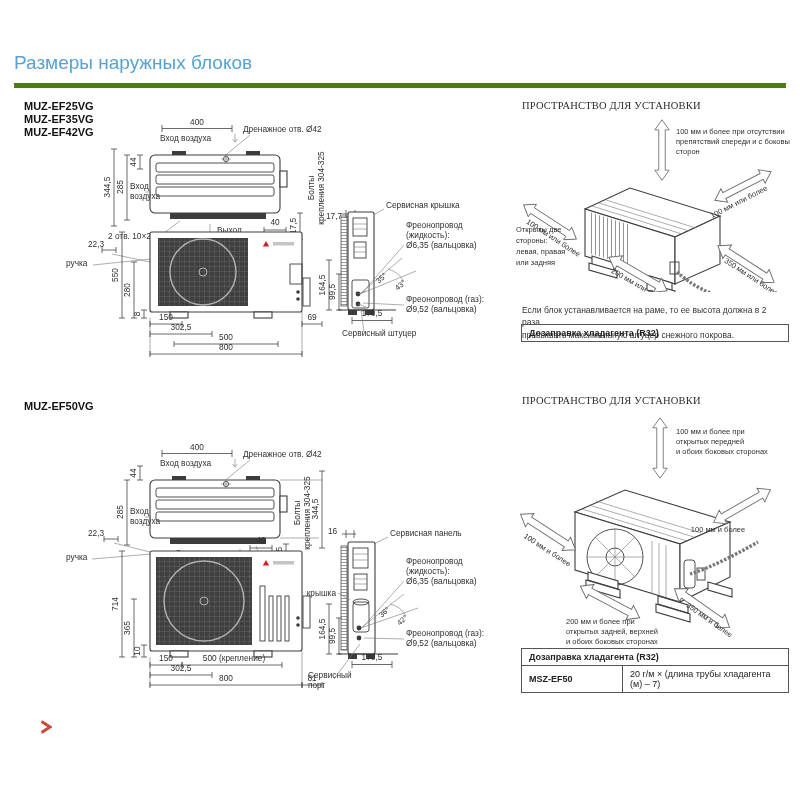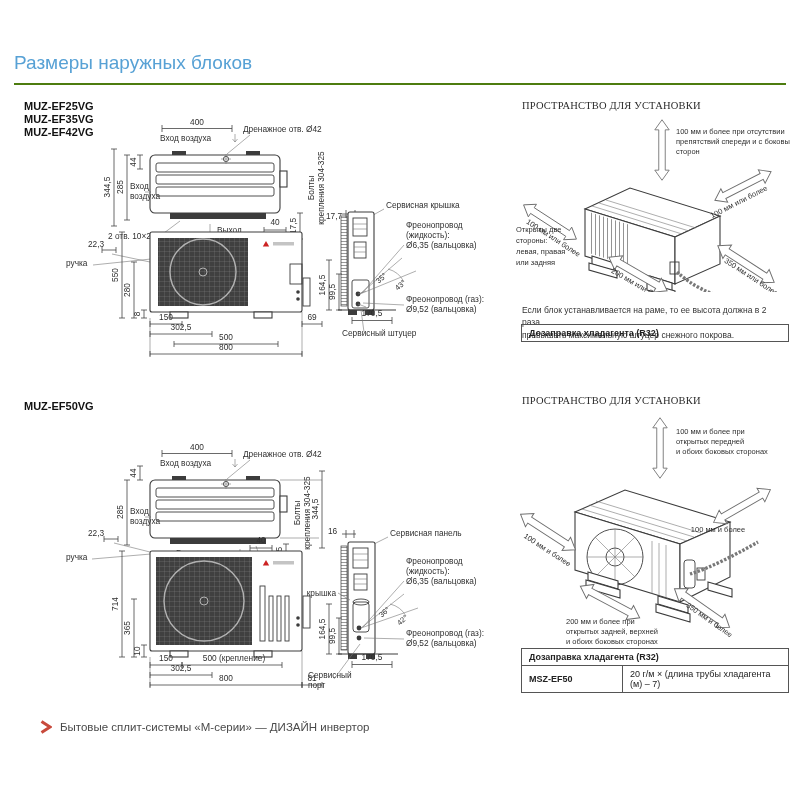--- a/index.html
+++ b/index.html
@@ -1,19 +1,19 @@
 <!DOCTYPE html>
 <html><head>
 <meta charset="utf-8">
 <style>
   html,body{margin:0;padding:0;background:#ffffff;}
   body{width:800px;height:800px;position:relative;font-family:"Liberation Sans",sans-serif;color:#333;overflow:hidden;}
   .abs{position:absolute;}
   .page-title{color:#57a1d5;font-size:19px;font-weight:normal;}
-  .title-rule{border-bottom:2px solid #4d7c0f;}
+  .title-rule{border-bottom:5px solid #4d7c0f;}
   .inst-title{font-size:10.5px;color:#2b2b2b;letter-spacing:.2px;font-family:Liberation Serif, serif;}
   .note{font-size:8.5px;line-height:1.45;color:#333;}
   .rtable{border-collapse:collapse;width:268px;font-size:9px;color:#222;}
   .rtable td{border:1.4px solid #555;padding:3px 7px;}
   .rtable .th{font-weight:bold;margin-top:20px;}
   .rtable .mod{font-weight:bold;width:86px;}
   .footer{font-size:11.5px;color:#4a4a4a;display:flex;align-items:center;gap:8px;}
   svg text{font-family:"Liberation Sans",sans-serif;}
   .dim{font-size:8.3px;fill:#2f2f2f;}
   .lb{font-size:8.3px;fill:#2f2f2f;}
@@ -409,14 +409,13 @@
     <td class="mod">MSZ-EF50</td>
     <td>20 г/м × (длина трубы хладагента (м) – 7)</td>
   </tr>
 </tbody>
   </table>
 
 <div class="abs footer" style="left:40px;top:720px;">
   <svg width="12" height="14" viewBox="0 0 12 14">
     <path d="M1.5 1.5 L10 7 L1.5 12.5" fill="none" stroke="#c84a3c" stroke-width="3"></path>
   </svg>
-  <span>Бытовые сплит-системы «М-серии» — ДИЗАЙН инвертор</span>
 </div>
 
 </body></html>

